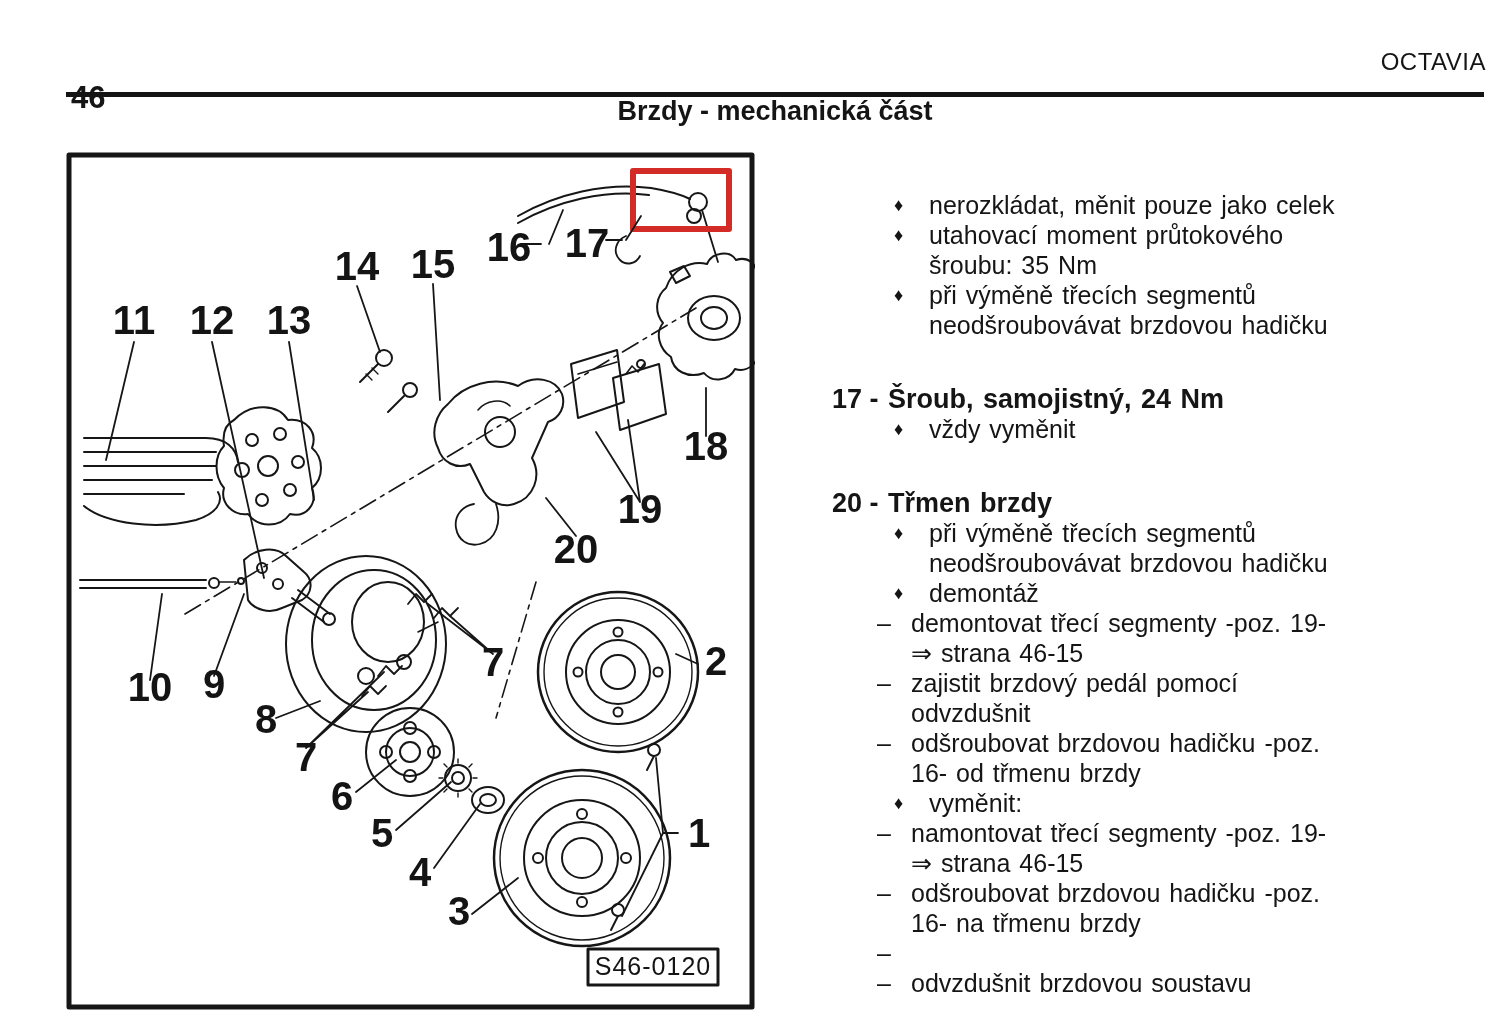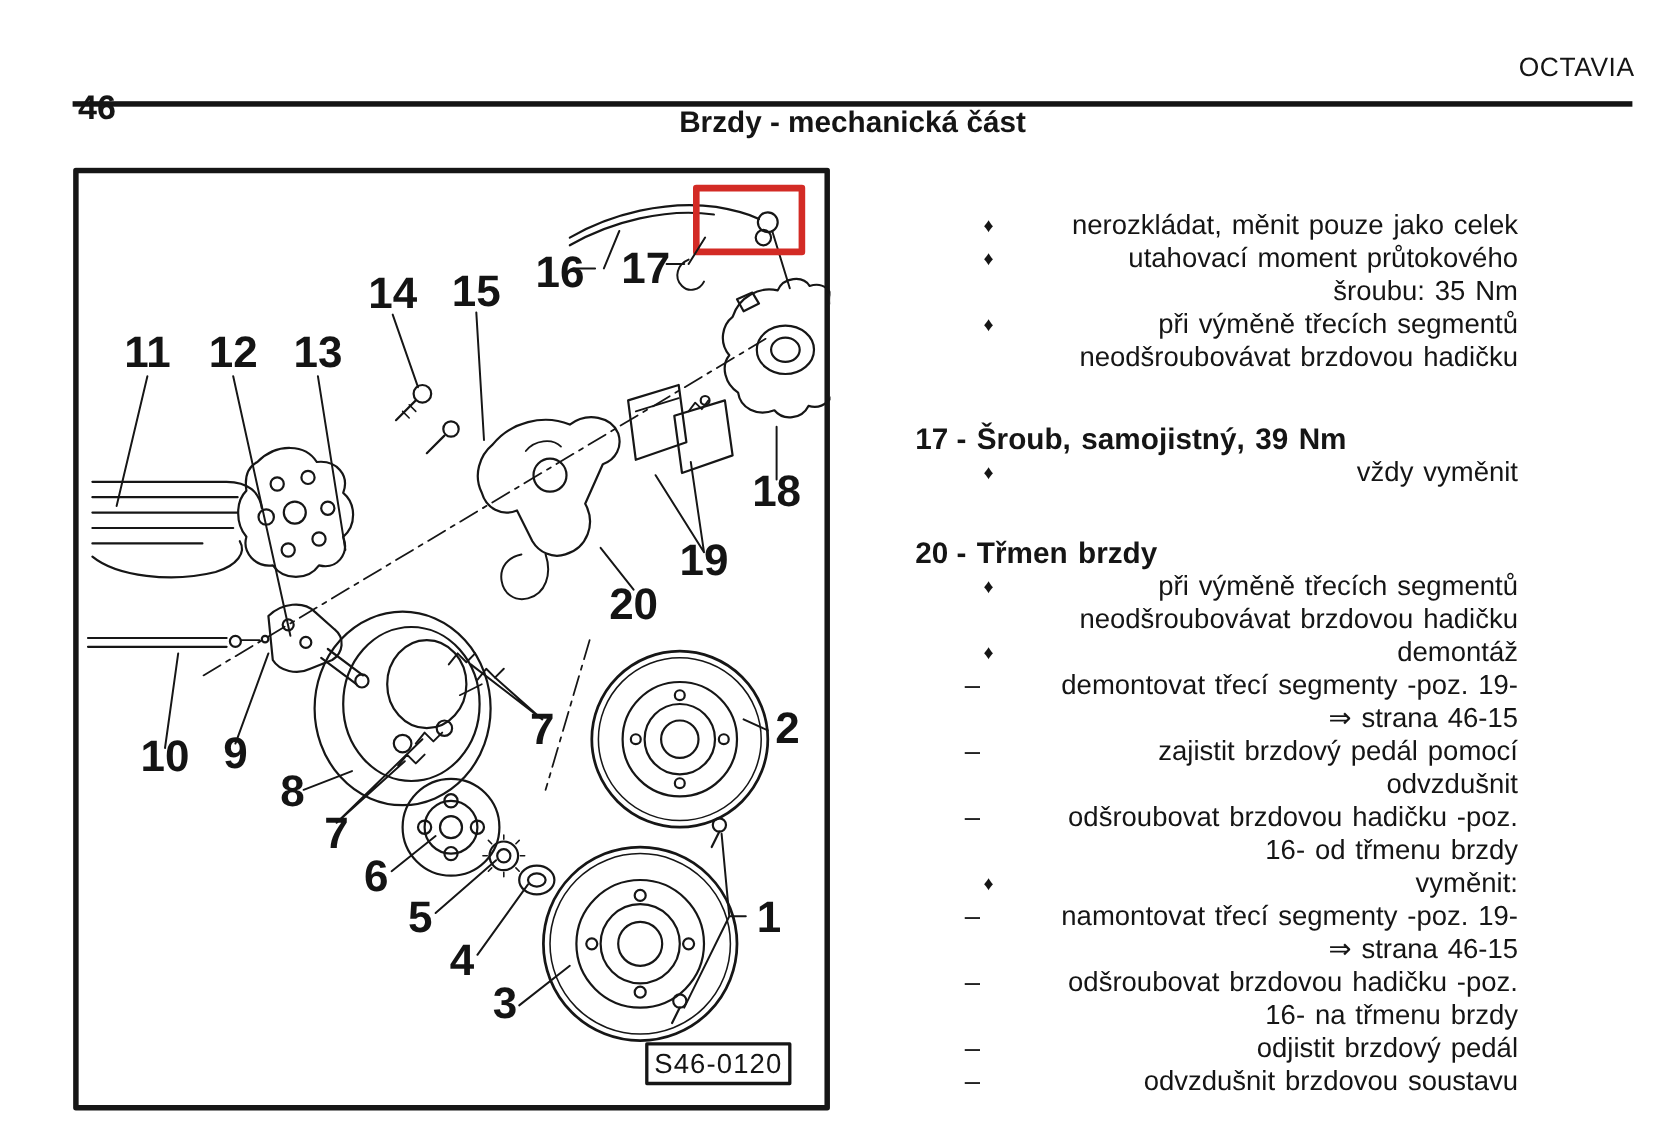--- a/index.html
+++ b/index.html
@@ -21,21 +21,21 @@
   .sec{margin-bottom:44px;}
   .sec-head{display:flex;font-weight:700;font-size:27px;line-height:30px;}
   .sec-head .pfx{flex:none;width:56px;white-space:nowrap;}
   .sec-head .ttl{flex:1;white-space:pre-wrap;word-spacing:2px;}
   .item{display:flex;font-size:25px;line-height:30px;}
   .item .mk{flex:none;line-height:30px;}
   .item.diamond{padding-left:62px;}
   .item.diamond .mk{width:35px;font-size:18px;}
   .item.dash{padding-left:45px;}
   .item.dash .mk{width:34px;font-size:25px;}
-  .item .tx{flex:1;white-space:pre-wrap;word-spacing:2px;text-align:right;}
+  .item .tx{flex:1;white-space:pre-wrap;word-spacing:2px;}
   
   .diagram path,.diagram line,.diagram circle,.diagram ellipse,.diagram polyline,.diagram polygon,.diagram rect{
     vector-effect:none;
   }
 </style>
 </head>
 <body>
 
 <div class="hdr-pageno">46</div>
 <div class="hdr-title">Brzdy - mechanická část</div>
@@ -266,21 +266,21 @@
     <div class="item diamond">
       <span class="mk">♦</span>
       <span class="tx">při výměně třecích segmentů
 neodšroubovávat brzdovou hadičku</span>
     </div>
   </div>
 
   <div class="sec">
     <div class="sec-head">
       <span class="pfx">17 -</span>
-      <span class="ttl">Šroub, samojistný, 39 Nm</span>
+      <span class="ttl">Šroub, samojistný, 24 Nm</span>
     </div>
     <div class="item diamond">
       <span class="mk">♦</span>
       <span class="tx">vždy vyměnit</span>
     </div>
   </div>
 
   <div class="sec">
     <div class="sec-head">
       <span class="pfx">20 -</span>
@@ -319,20 +319,19 @@
       <span class="tx">namontovat třecí segmenty -poz. 19-
 ⇒ strana 46-15</span>
     </div>
     <div class="item dash">
       <span class="mk">–</span>
       <span class="tx">odšroubovat brzdovou hadičku -poz.
 16- na třmenu brzdy</span>
     </div>
     <div class="item dash">
       <span class="mk">–</span>
-      <span class="tx">odjistit brzdový pedál</span>
     </div>
     <div class="item dash">
       <span class="mk">–</span>
       <span class="tx">odvzdušnit brzdovou soustavu</span>
     </div>
   </div>
 </div>
 
 </body></html>

